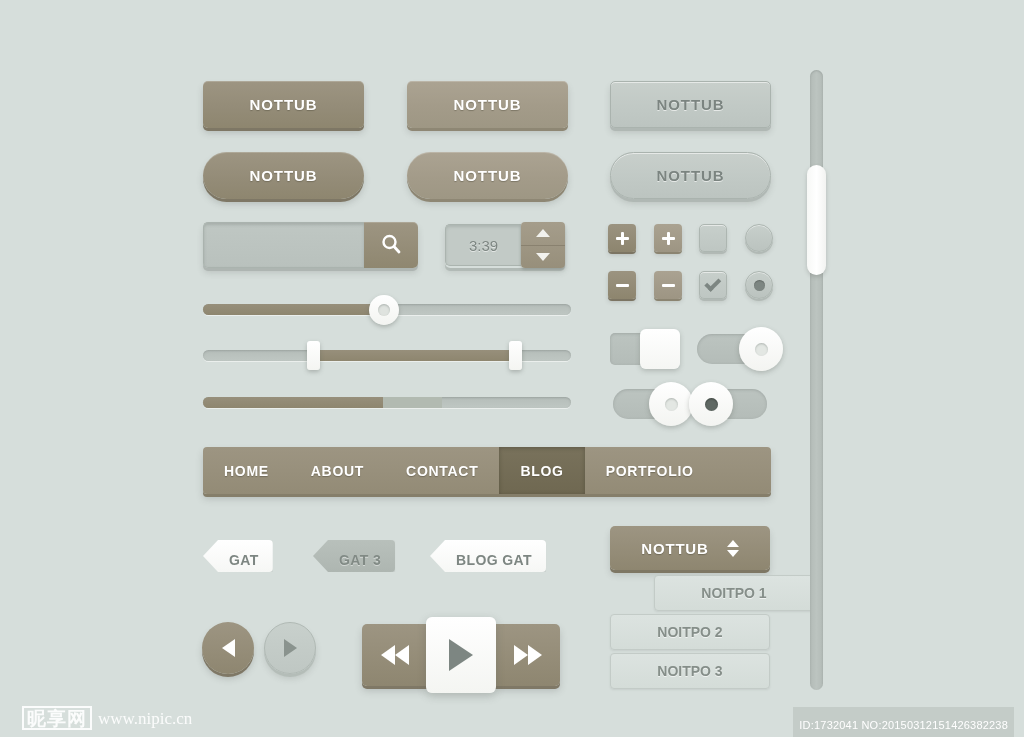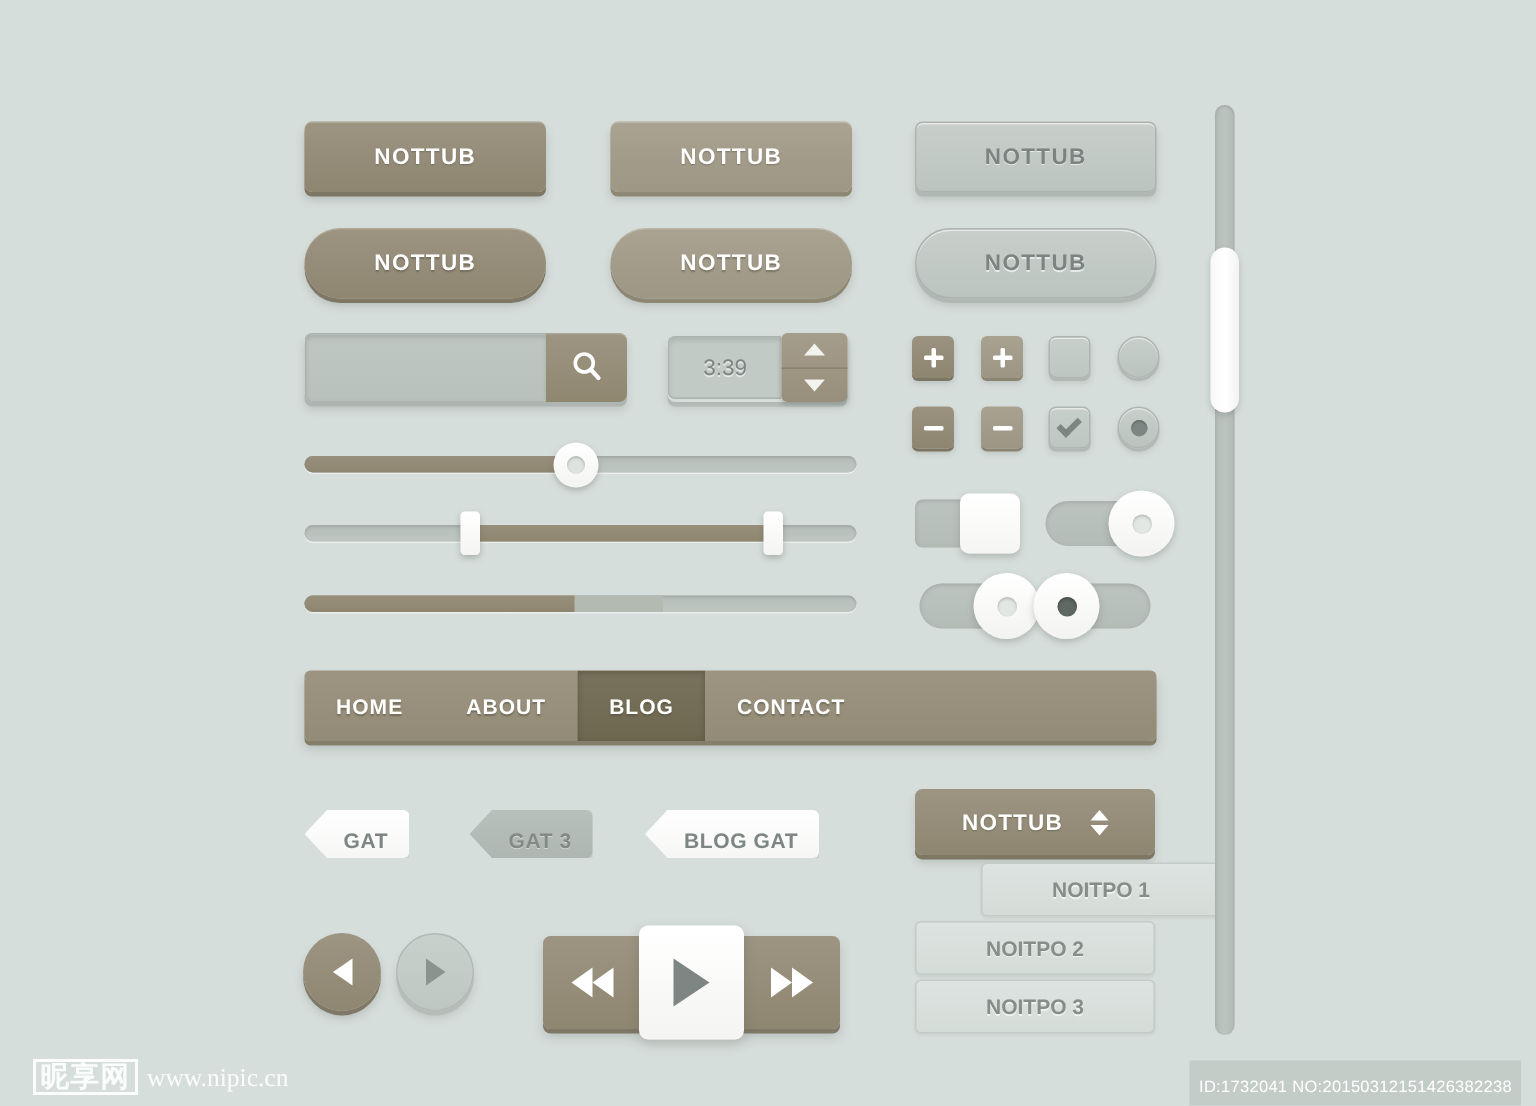--- a/index.html
+++ b/index.html
@@ -631,25 +631,28 @@
     </span>
   </div>
 
   <div class="navbar" id="navbar" style="left:203px; top:447px; width:568px;">
       <div class="nav-item">
         <span>HOME</span>
       </div>
       <div class="nav-item">
         <span>ABOUT</span>
       </div>
+      <div class="nav-item">
+        <span>CONTACT</span>
+      </div>
       <div class="nav-item active">
         <span>BLOG</span>
       </div>
       <div class="nav-item">
-        <span>CONTACT</span>
+        <span>PORTFOLIO</span>
       </div>
     </div>
 
   <div class="tag tag-white" style="left:203px; top:540px;">
     <span>GAT</span>
   </div>
   <div class="tag tag-gray" style="left:313px; top:540px;">
     <span>GAT 3</span>
   </div>
   <div class="tag tag-white" style="left:430px; top:540px;">

